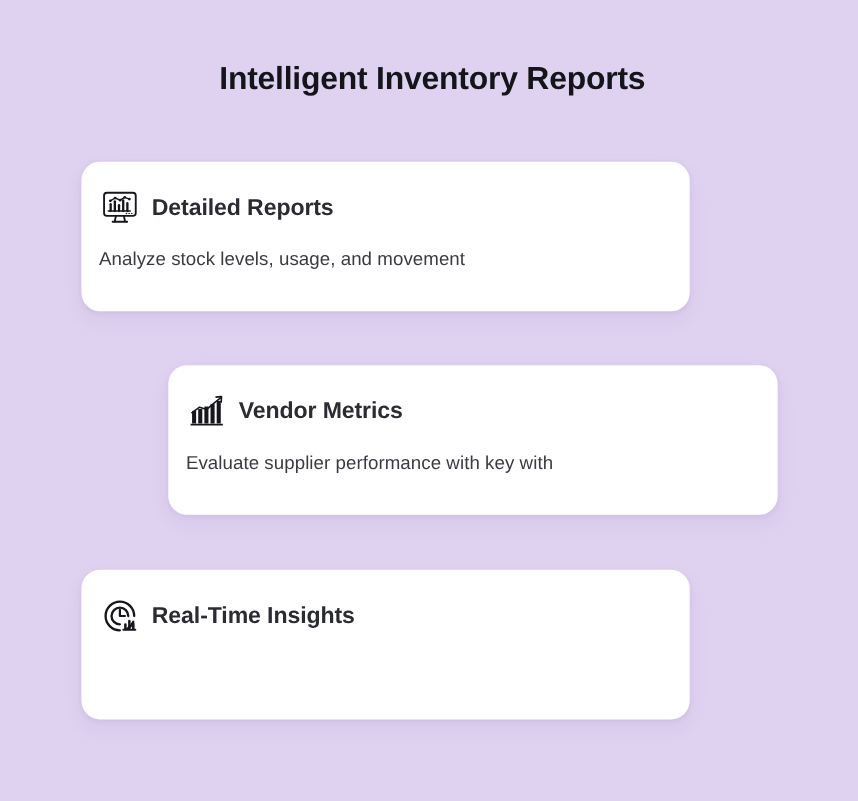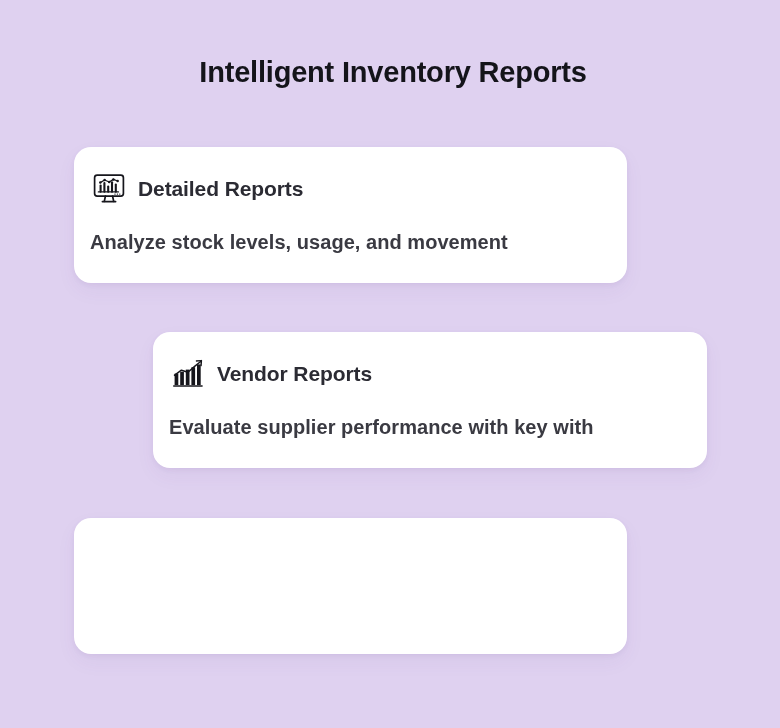--- a/index.html
+++ b/index.html
@@ -74,23 +74,23 @@
 
   .card-title {
     font-size: 21px;
     font-weight: 700;
     color: #2b2b33;
     letter-spacing: -0.1px;
     white-space: nowrap;
   }
 
   .card-desc {
-    margin-top: 22px;
-    font-size: 20px;
-    font-weight: 700;
+    margin-top: 17px;
+    font-size: 17px;
+    font-weight: 400;
     color: #3a3a42;
     letter-spacing: 0.05px;
     white-space: nowrap;
   }
 </style>
 </head>
 <body>
 
 <div class="page-title">Intelligent Inventory Reports</div>
 
@@ -141,22 +141,41 @@
           <rect x="21.4" y="11.2" width="3.7" height="17.8" fill="currentColor" stroke="none"></rect>
           <rect x="27.0" y="8.4" width="3.7" height="20.6" fill="currentColor" stroke="none"></rect>
 
           <path d="M3.2 30.0 L32.6 30.0" stroke-width="1.5"></path>
 
           <path d="M4.0 19.6 L11.4 14.2 L18.0 16.2 L24.6 10.4 L31.0 5.2" stroke-width="1.45" stroke-linejoin="round"></path>
 
           <path d="M25.9 5.0 L31.4 4.6 L31.0 10.1" stroke-width="1.45" stroke-linejoin="round"></path>
         </svg>
       </span>
-      <span class="card-title">Vendor Reports</span>
+      <span class="card-title">Vendor Metrics</span>
     </div>
     <div class="card-desc">Evaluate supplier performance with key with</div>
   </div>
 </div>
 
 <div class="card card-3">
   <div class="card-inner">
+    <div class="card-head">
+      <span class="card-icon">
+        <svg width="36" height="36" viewBox="0 0 36 36" fill="none" stroke="currentColor" stroke-width="2.1" stroke-linecap="round" stroke-linejoin="round">
+
+          <path d="M31.0 18.0 A13.0 13.0 0 1 0 18.0 31.0"></path>
+          <path d="M24.8 29.6 A13.0 13.0 0 0 0 30.2 23.2"></path>
+
+          <path d="M25.6 18.0 A7.6 7.6 0 1 0 18.0 25.6"></path>
+
+          <path d="M18.0 12.4 L18.0 18.0 L22.6 18.0" stroke-width="2.0"></path>
+
+          <path d="M23.0 29.6 L23.0 25.8" stroke-width="2.3"></path>
+          <path d="M26.6 29.6 L26.6 22.6" stroke-width="2.3"></path>
+          <path d="M30.2 29.6 L30.2 25.0" stroke-width="2.3"></path>
+          <path d="M21.2 30.5 L32.0 30.5" stroke-width="1.9"></path>
+        </svg>
+      </span>
+      <span class="card-title">Real-Time Insights</span>
+    </div>
   </div>
 </div>
 
 </body></html>

